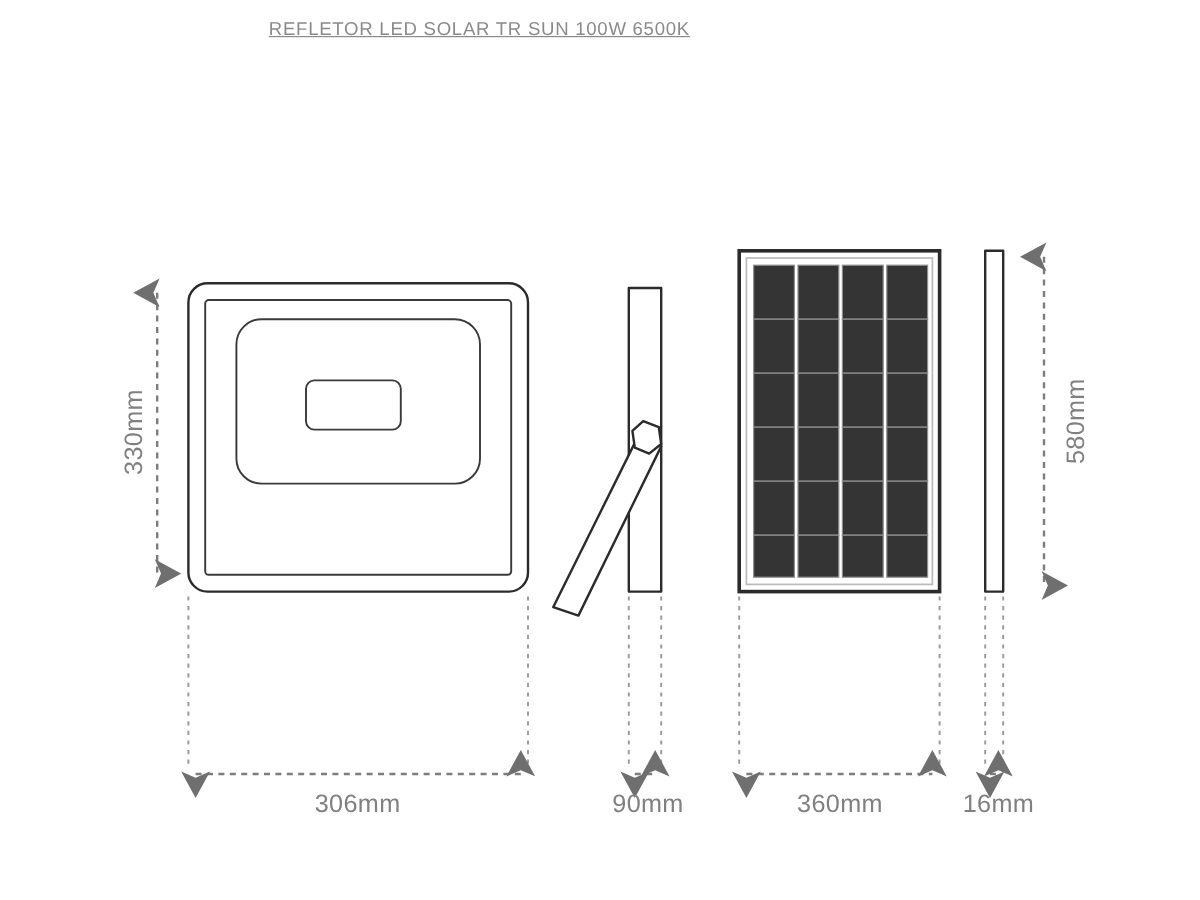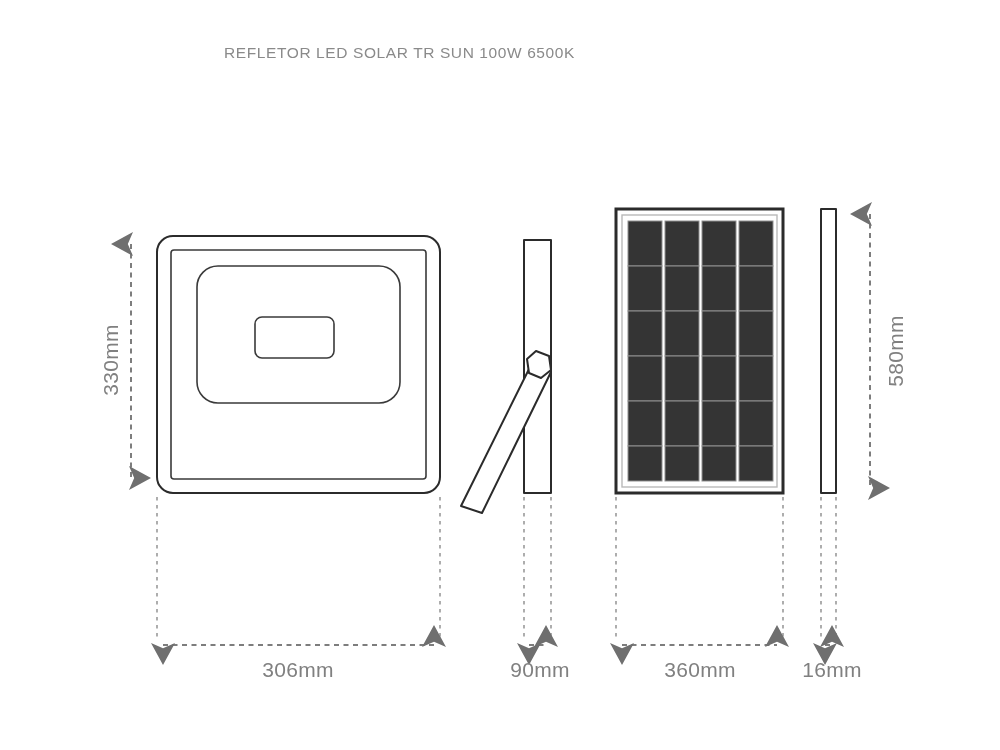--- a/index.html
+++ b/index.html
@@ -11,25 +11,26 @@
     position: relative;
     width: 1000px;
     height: 750px;
     background: #ffffff;
     overflow: hidden;
     font-family: "Liberation Sans", sans-serif;
   }
   #title {
     position: absolute;
     left: 224px;
-    top: 44px;
+    top: 16px;
     font-size: 15.5px;
     letter-spacing: 0.6px;
     color: #8a8a8a;
     white-space: nowrap;
+    text-decoration: underline;
   }
   svg#drawing {
     position: absolute;
     left: 0;
     top: 0;
     width: 1000px;
     height: 750px;
   }
   .dim-label {
     font-family: "Liberation Sans", sans-serif;

